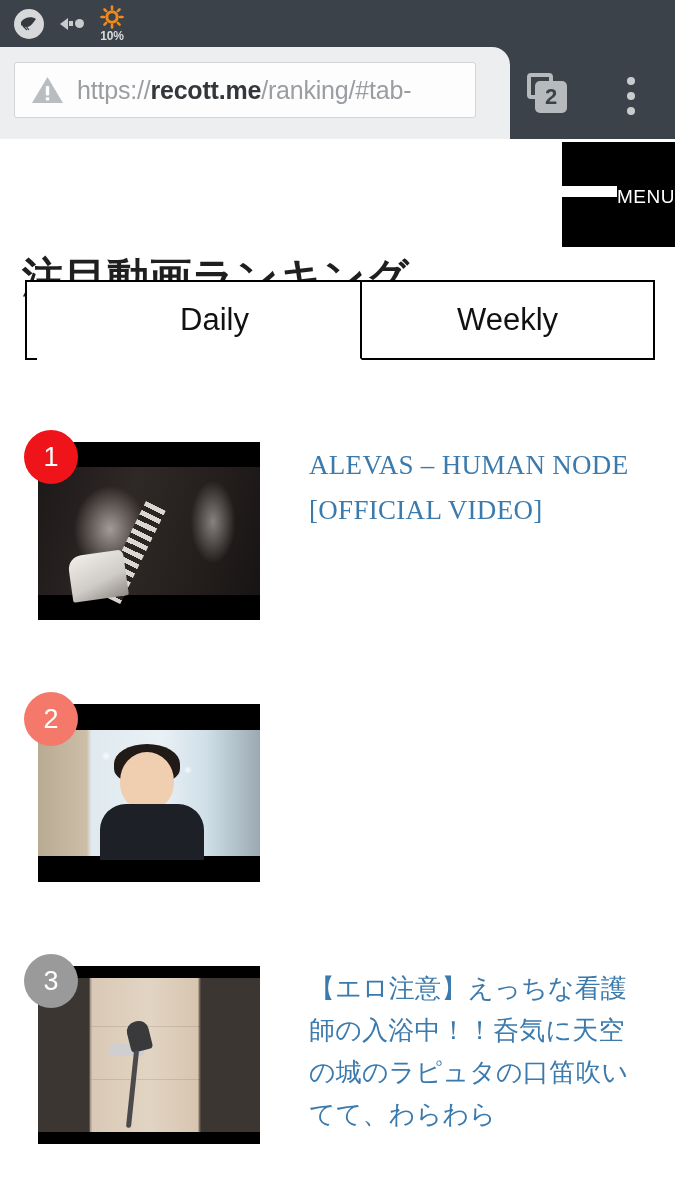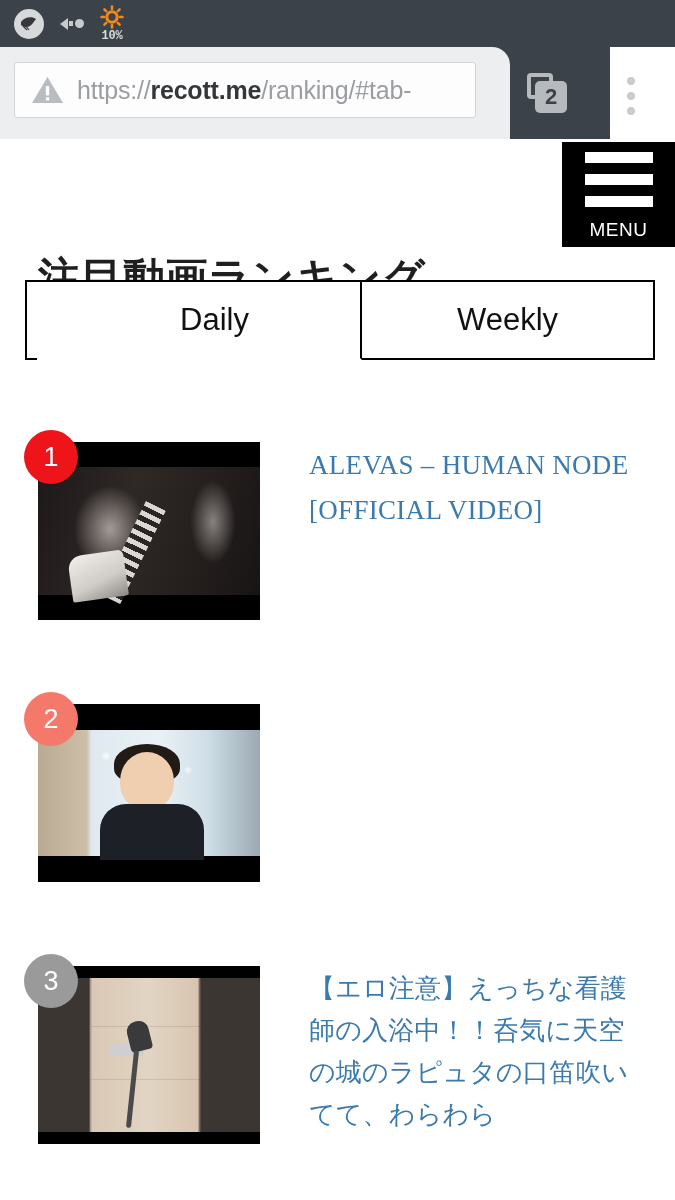--- a/index.html
+++ b/index.html
@@ -25,21 +25,20 @@
     background: #3c4249;
     display: flex;
     align-items: center;
     z-index: 30;
   }
   .status-left {
     display: flex;
     align-items: center;
     margin-left: 14px;
     gap: 16px;
-    font-family: Liberation Mono, monospace;
   }
   .bird-icon {
     width: 30px; height: 30px;
     border-radius: 50%;
     background: #d6d8da;
     position: relative;
     display: block;
   }
   .bird-icon svg { position: absolute; top: 4px; left: 4px; }
 
@@ -111,21 +110,21 @@
     font-size: 26px;
     letter-spacing: 0px;
     margin-left: 4px;
     white-space: nowrap;
   }
 
   
   .browser-chrome {
     position: absolute;
     top: 47px; left: 0;
-    width: 610px;
+    width: 675px;
     height: 92px;
     background: #3c4249;
     z-index: 20;
   }
   .tab-sheet {
     position: absolute;
     top: 0; left: 0;
     width: 510px;
     height: 92px;
     background: #eceef0;
@@ -209,23 +208,22 @@
     overflow: hidden;
   }
 
   .menu-button {
     position: absolute;
     top: 3px; right: 0;
     width: 113px;
     height: 105px;
     background: #000000;
     display: flex;
-    flex-direction: column;
-    align-items: center;
-    justify-content: center;
+    flex-direction: row;
+    align-items: center;
     padding-top: 4px;
     box-sizing: border-box;
   }
   .menu-button .bar {
     width: 68px;
     height: 11px;
     background: #ffffff;
     margin-bottom: 11px;
   }
   .menu-button .menu-label {
@@ -236,21 +234,20 @@
   }
 
   .page-title {
     position: absolute;
     top: 83px; left: 22px;
     font-size: 42px;
     color: #1f1f1f;
     letter-spacing: 0.5px;
     white-space: nowrap;
     font-family: "DejaVu Sans", "Liberation Sans", sans-serif;
-    margin-left: 16px;
   }
 
   .tabs {
     position: absolute;
     top: 141px; left: 25px;
     width: 630px;
     height: 80px;
     display: flex;
     box-sizing: border-box;
   }

